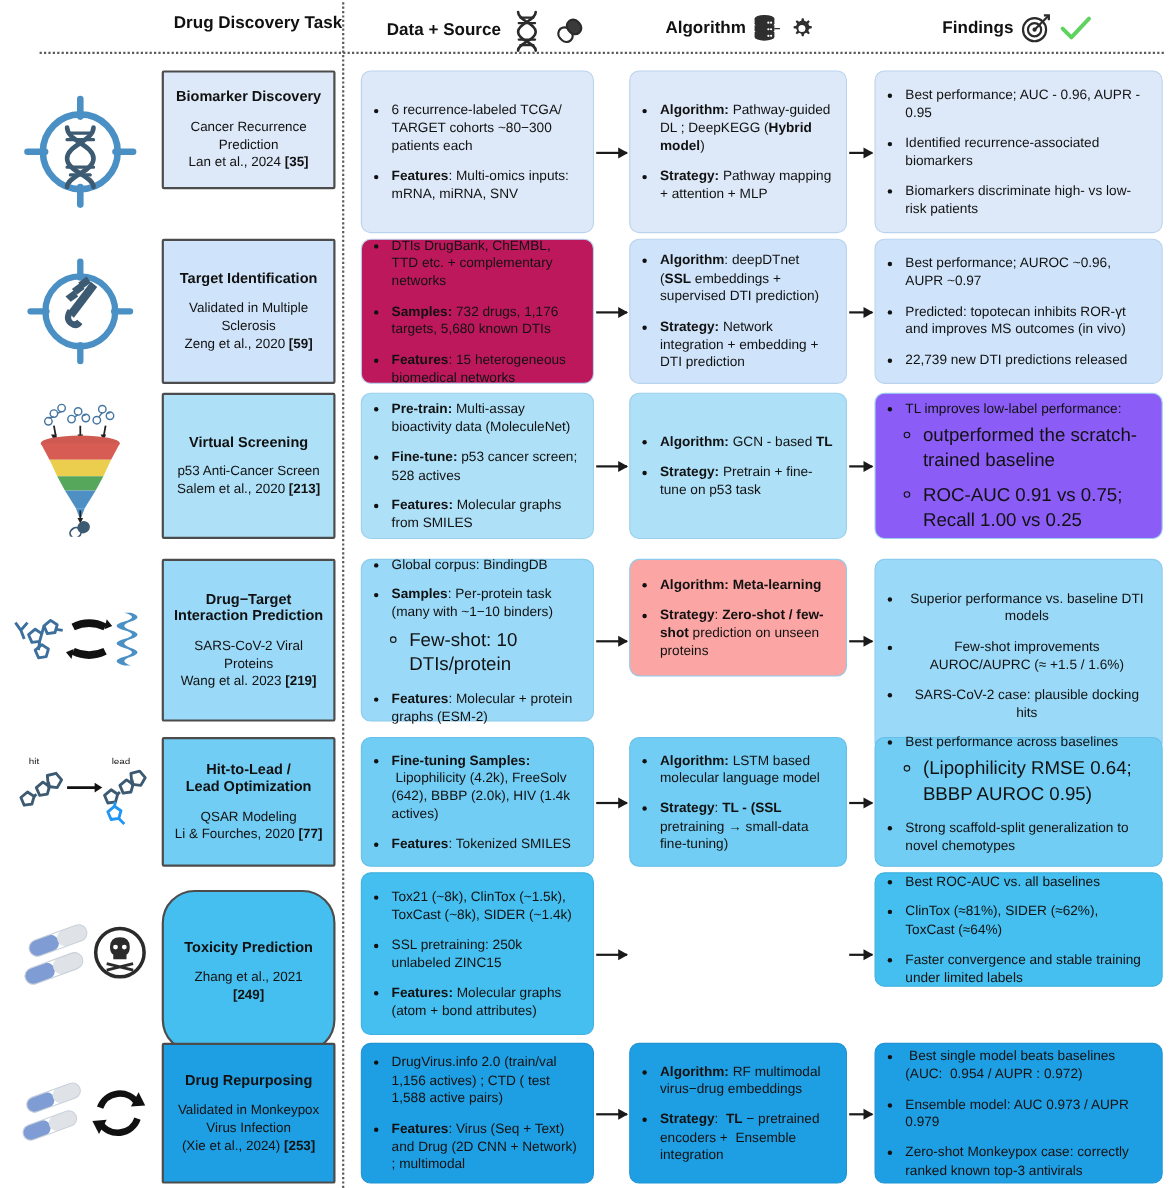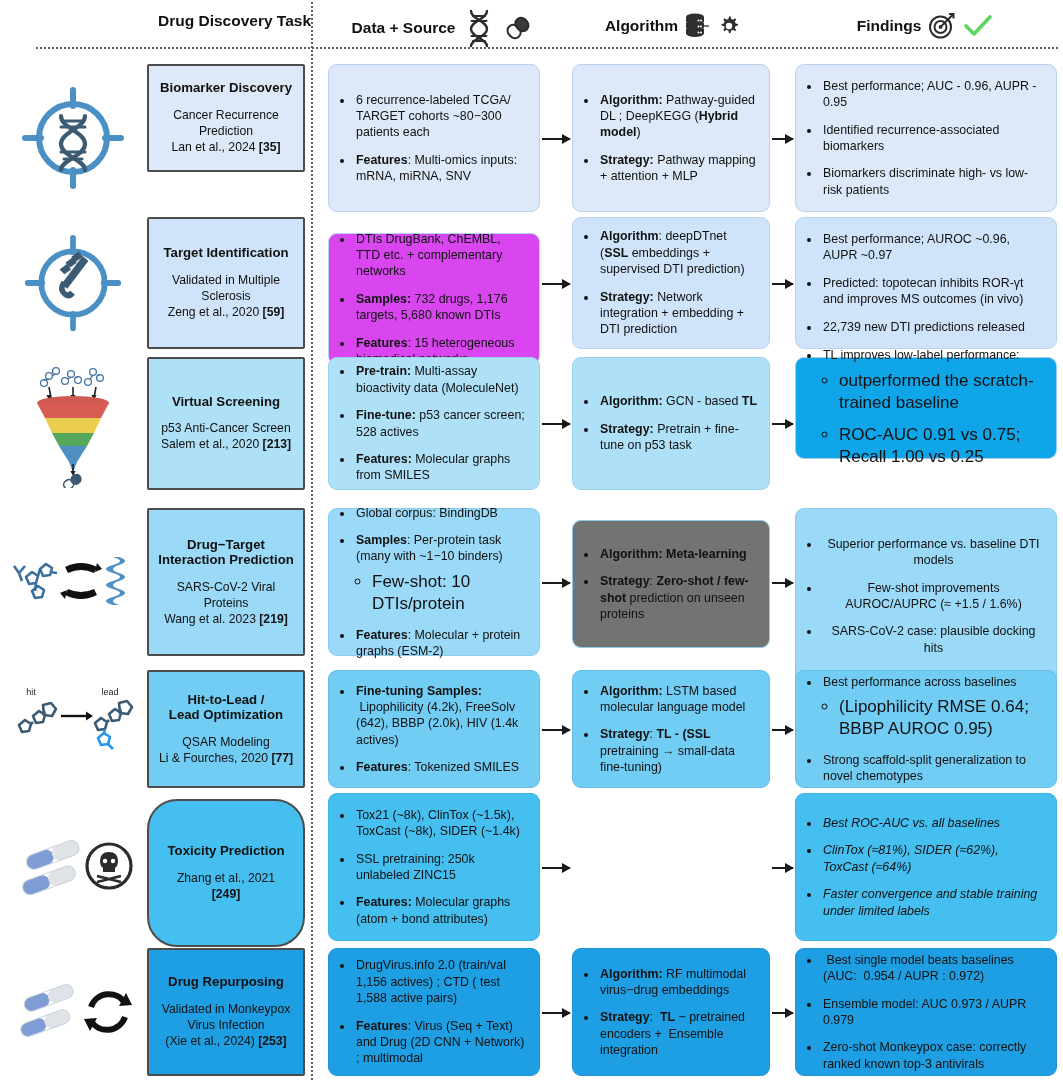--- a/index.html
+++ b/index.html
@@ -328,21 +328,21 @@
     </div>
 
     <div class="cell task-card" style="top:0;height:132px;background:#cfe4fa;">
       <div class="task-title">Target Identification</div>
       <div class="task-sub">
         <div>Validated in Multiple<br>Sclerosis</div>
         <div><span>Zeng et al., 2020 </span><b>[59]</b></div>
       </div>
     </div>
 
-    <div class="cell card card-data" style="top:0;height:132px;background:#d946ef;border:1px solid #b9d3ee;margin-top:16px;">
+    <div class="cell card card-data" style="top:0;height:132px;background:#be185d;border:1px solid #b9d3ee;">
       <ul class="blist">
         <li>DTIs DrugBank, ChEMBL, TTD etc. + complementary networks</li>
         <li><b>Samples:</b> 732 drugs, 1,176 targets, 5,680 known DTIs</li>
         <li><b>Features</b>: 15 heterogeneous biomedical networks</li>
       </ul>
     </div>
 
     <div class="arrow arrow-1" style="top:66px;"></div>
 
     <div class="cell card card-algo" style="top:0;height:132px;background:#cfe4fa;border:1px solid #b9d3ee;">
@@ -425,21 +425,21 @@
 
     <div class="cell card card-algo" style="top:0;height:133px;background:#aee0f7;border:1px solid #9cd0ec;">
       <ul class="blist">
         <li><b>Algorithm:</b> GCN - based <b>TL</b></li>
         <li><b>Strategy:</b> Pretrain + fine-tune on p53 task</li>
       </ul>
     </div>
 
     <div class="arrow arrow-2" style="top:66px;"></div>
 
-    <div class="cell card card-find" style="top:0;height:102px;background:#0ea5e9;border:1px solid #9cd0ec;align-items:flex-end;">
+    <div class="cell card card-find" style="top:0;height:133px;background:#8b5cf6;border:1px solid #9cd0ec;align-items:flex-end;">
       <ul class="blist">
         <li>TL improves low-label performance:
           <ul>
             <li>outperformed the scratch-trained baseline</li>
             <li>ROC-AUC 0.91 vs 0.75; Recall 1.00 vs 0.25</li>
           </ul>
         </li>
       </ul>
     </div>
   </div>
@@ -483,21 +483,21 @@
           <ul>
             <li>Few-shot: 10 DTIs/protein</li>
           </ul>
         </li>
         <li><b>Features</b>: Molecular + protein graphs (ESM-2)</li>
       </ul>
     </div>
 
     <div class="arrow arrow-1" style="top:74px;"></div>
 
-    <div class="cell card card-algo" style="top:0;height:128px;background:#737373;border:1px solid #8ccbec;margin-top:12px;">
+    <div class="cell card card-algo" style="top:0;height:107px;background:#fca5a5;border:1px solid #8ccbec;">
       <ul class="blist">
         <li><b>Algorithm: Meta-learning</b></li>
         <li><b>Strategy</b>: <b>Zero-shot / few-shot</b> prediction on unseen proteins</li>
       </ul>
     </div>
 
     <div class="arrow arrow-2" style="top:74px;"></div>
 
     <div class="cell card card-find" style="top:0;height:176px;background:#9ad9f7;border:1px solid #8ccbec;text-align:center;">
       <ul class="blist">
@@ -555,21 +555,21 @@
 
     <div class="cell card card-algo" style="top:0;height:118px;background:#72cdf4;border:1px solid #66bfe6;">
       <ul class="blist">
         <li><b>Algorithm:</b> LSTM based molecular language model</li>
         <li><b>Strategy</b>: <b>TL - (SSL</b> pretraining → small-data fine-tuning)</li>
       </ul>
     </div>
 
     <div class="arrow arrow-2" style="top:59px;"></div>
 
-    <div class="cell card card-find" style="top:0;height:118px;background:#72cdf4;border:1px solid #66bfe6;">
+    <div class="cell card card-find" style="top:0;height:118px;background:#72cdf4;border:1px solid #66bfe6;justify-content:flex-end;">
       <ul class="blist">
         <li>Best performance across baselines
           <ul>
             <li>(Lipophilicity RMSE 0.64; BBBP AUROC 0.95)</li>
           </ul>
         </li>
         <li>Strong scaffold-split generalization to novel chemotypes</li>
       </ul>
     </div>
   </div>
@@ -592,42 +592,42 @@
           <g fill="#2b2b2b">
             <path d="M100 24 q9 0 9 9 q0 5 -3 7 l0 4 -12 0 0 -4 q-3 -2 -3 -7 q0 -9 9 -9 z"></path>
             <circle cx="96" cy="33" r="2.2" fill="#ffffff"></circle>
             <circle cx="104" cy="33" r="2.2" fill="#ffffff"></circle>
             <path d="M88 48 L112 54 M88 54 L112 48" stroke="#2b2b2b" stroke-width="2.6"></path>
           </g>
         </svg>
       </span>
     </div>
 
-    <div class="cell task-card" style="top:6px;height:148px;background:#45bff0;border-radius:30px;">
+    <div class="cell task-card" style="top:16px;height:148px;background:#45bff0;border-radius:30px;">
       <div class="task-title">Toxicity Prediction</div>
       <div class="task-sub">
         <div>Zhang et al., 2021</div>
         <div><b>[249]</b></div>
       </div>
     </div>
 
     <div class="cell card card-data" style="top:0;height:148px;background:#45bff0;border:1px solid #3fb2e0;">
       <ul class="blist">
         <li>Tox21 (~8k), ClinTox (~1.5k), ToxCast (~8k), SIDER (~1.4k)</li>
         <li>SSL pretraining: 250k unlabeled ZINC15</li>
         <li><b>Features:</b> Molecular graphs (atom + bond attributes)</li>
       </ul>
     </div>
 
     <div class="arrow arrow-1" style="top:74px;"></div>
 
 
     <div class="arrow arrow-2" style="top:74px;"></div>
 
-    <div class="cell card card-find" style="top:0;height:148px;background:#45bff0;border:1px solid #3fb2e0;font-style:italic;">
+    <div class="cell card card-find" style="top:0;height:104px;background:#45bff0;border:1px solid #3fb2e0;">
       <ul class="blist">
         <li>Best ROC-AUC vs. all baselines</li>
         <li>ClinTox (≈81%), SIDER (≈62%), ToxCast (≈64%)</li>
         <li>Faster convergence and stable training under limited labels</li>
       </ul>
     </div>
   </div>
 
   <div class="row" style="top:948px;height:128px;">
     <div class="cell icon-cell" style="top:0;height:128px;">

